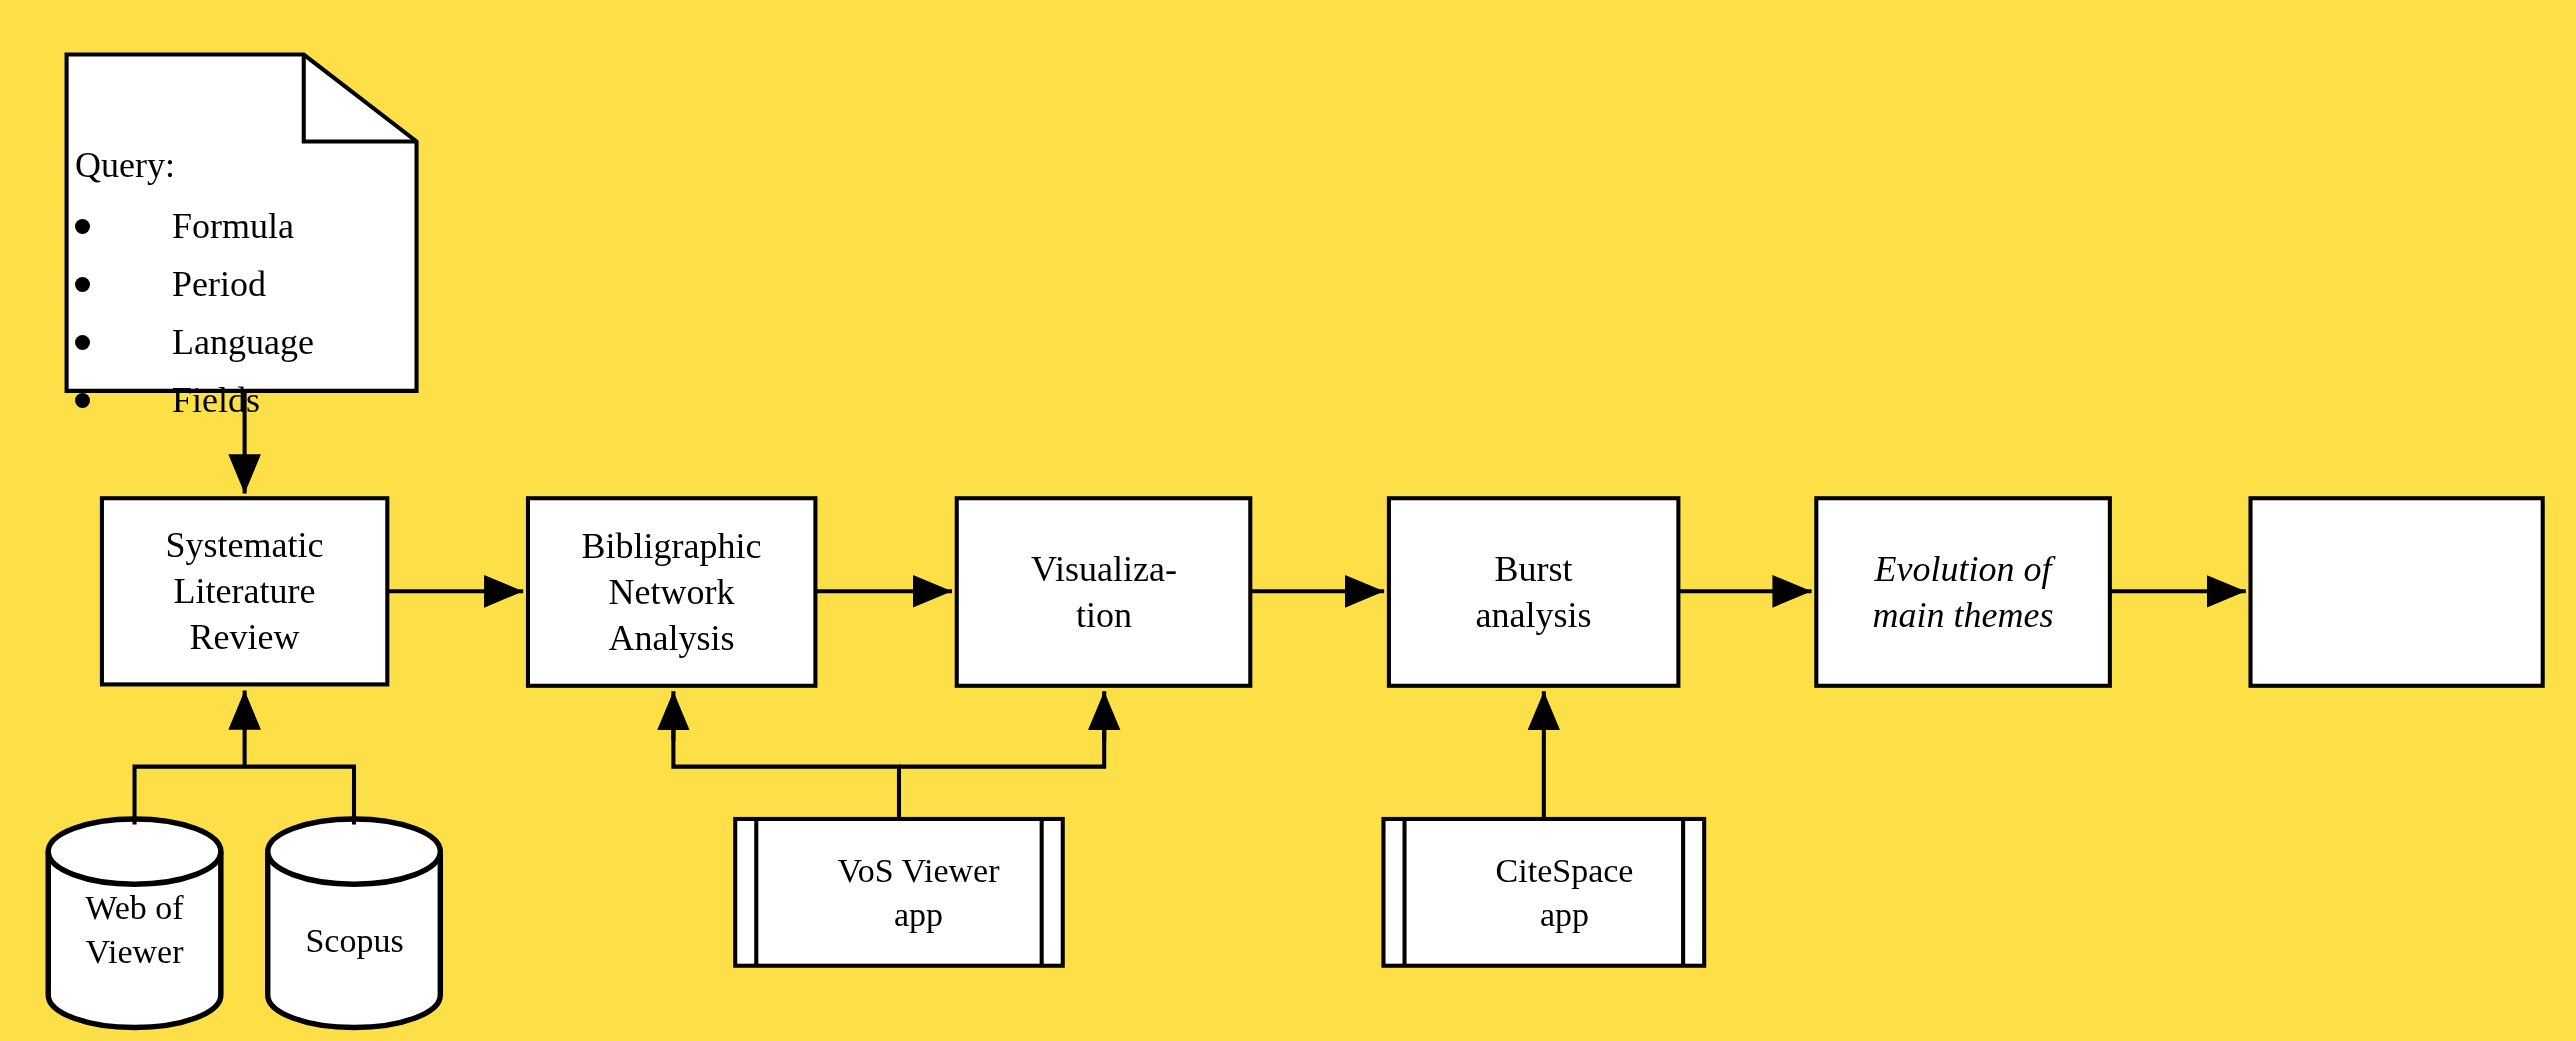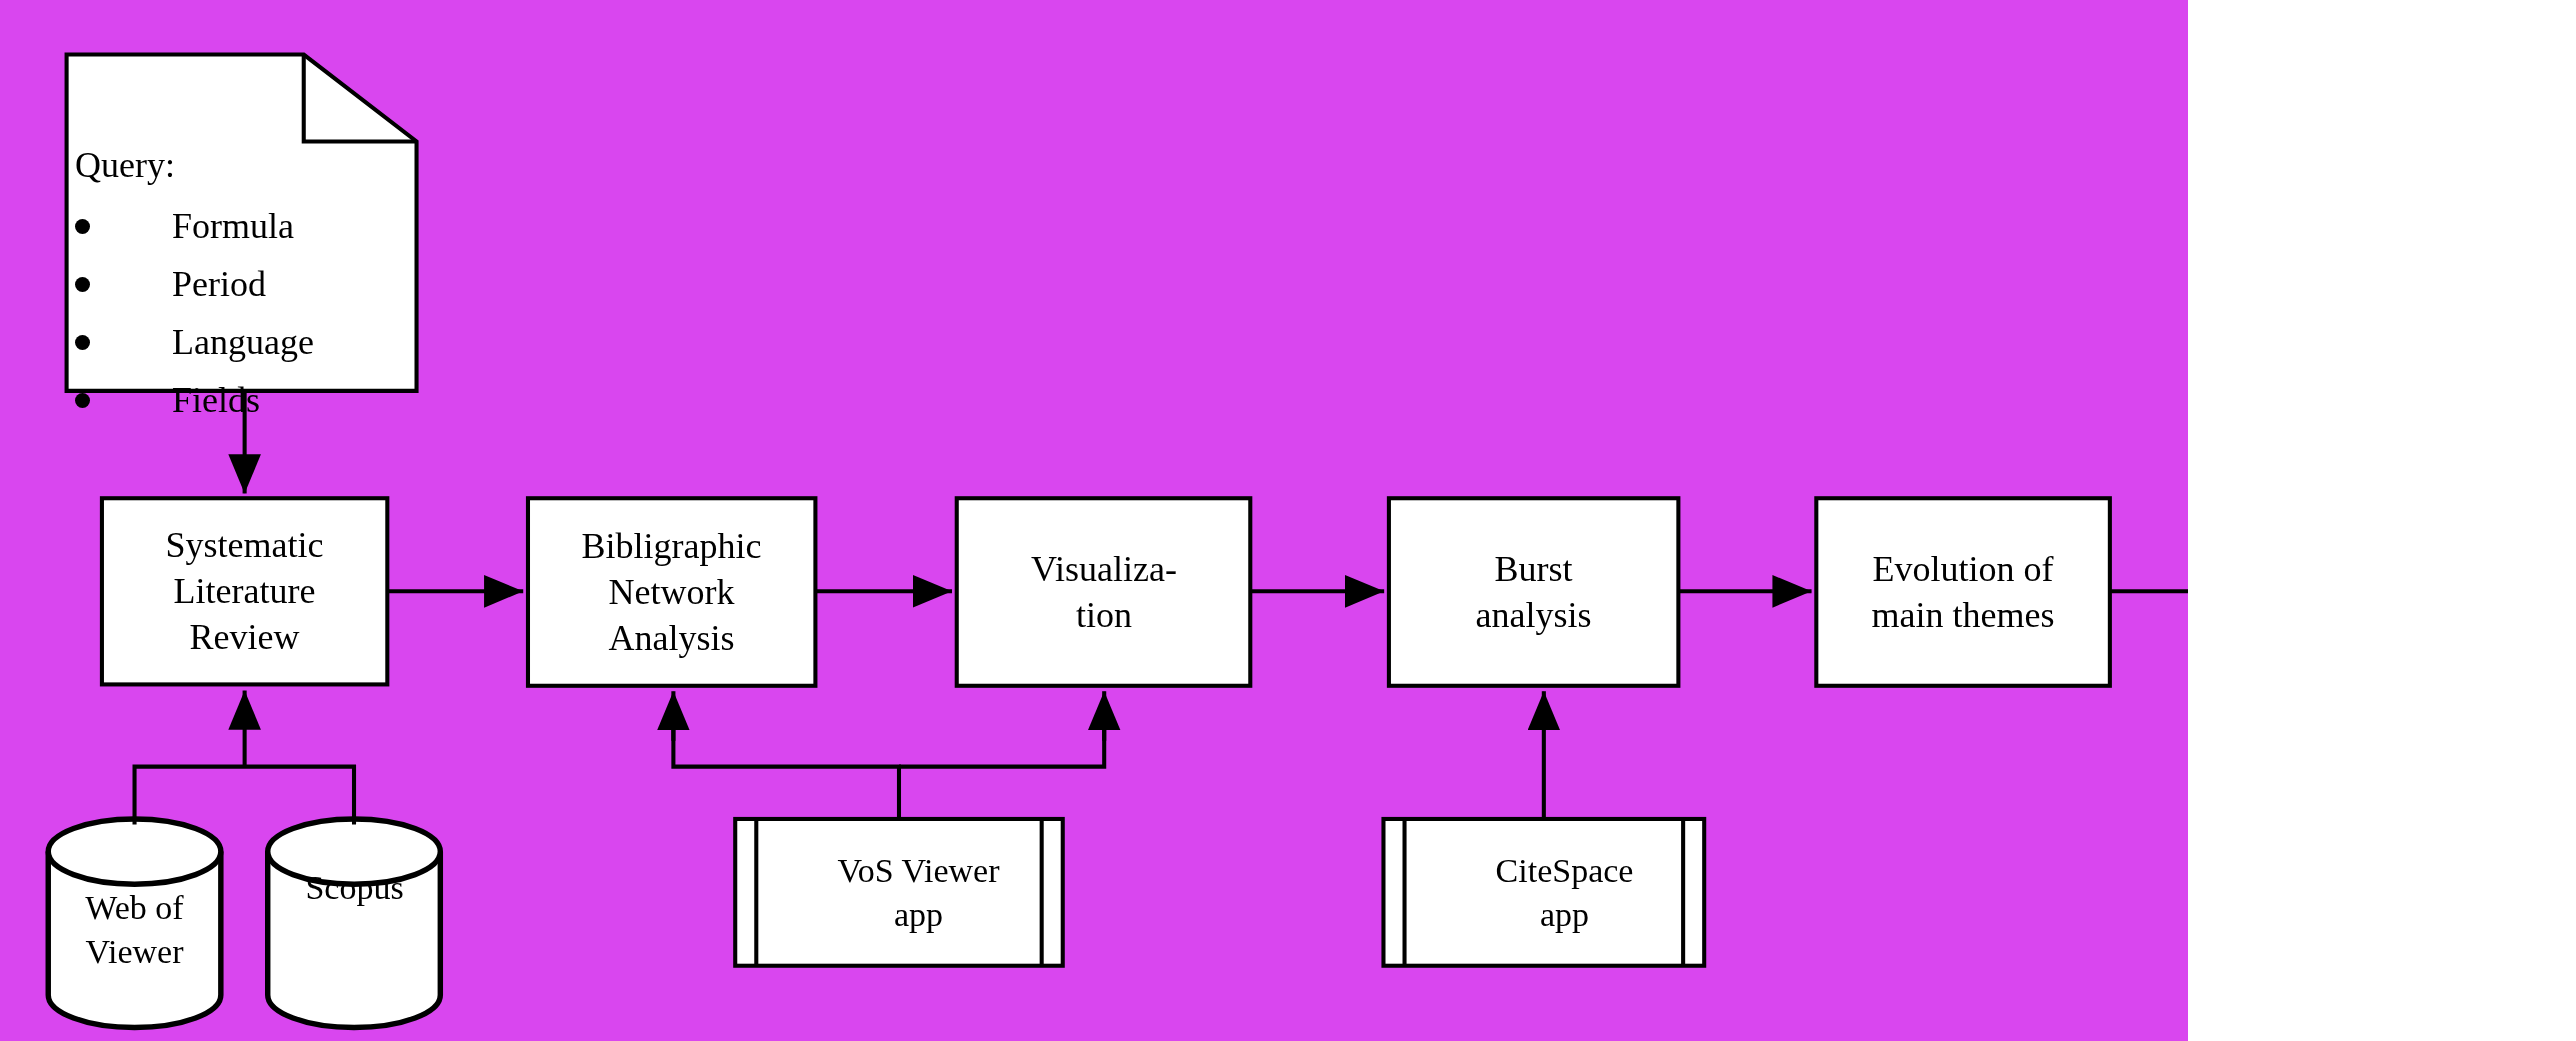--- a/index.html
+++ b/index.html
@@ -7,23 +7,23 @@
     margin: 0;
     padding: 0;
     background: #ffffff;
   }
   body {
     font-family: "Liberation Serif", "DejaVu Serif", serif;
     color: #000000;
   }
   #canvas {
     position: relative;
-    width: 2188px;
+    width: 2576px;
     height: 1042px;
-    background: #d946ef;
+    background: #fde047;
     overflow: hidden;
   }
   #canvas svg.layer {
     position: absolute;
     top: 0;
     left: 0;
     width: 2576px;
     height: 1042px;
   }
   
@@ -163,26 +163,26 @@
   <div class="lbl box-label" style="left:102px; top:498px; width:285px; height:186px;">Systematic
 Literature
 Review</div>
   <div class="lbl box-label" style="left:528px; top:498px; width:287px; height:188px;">Bibligraphic
 Network
 Analysis</div>
   <div class="lbl box-label" style="left:957px; top:498px; width:294px; height:188px;">Visualiza-
 tion</div>
   <div class="lbl box-label" style="left:1389px; top:498px; width:289px; height:188px;">Burst
 analysis</div>
-  <div class="lbl box-label" style="left:1816px; top:498px; width:294px; height:188px;">Evolution of
+  <div class="lbl box-label" style="left:1816px; top:498px; width:294px; height:188px;font-style:italic;">Evolution of
 main themes</div>
 
   <div class="lbl cyl-label" style="left:48px; top:858px; width:173px; height:143px;">Web of
 Viewer</div>
-  <div class="lbl cyl-label" style="left:268px; top:816px; width:173px; height:143px;text-align:right;">Scopus</div>
+  <div class="lbl cyl-label" style="left:268px; top:869px; width:173px; height:143px;text-align:right;">Scopus</div>
 
   <div class="lbl app-label" style="left:756px; top:819px; width:285px; height:147px;">VoS Viewer
 app</div>
   <div class="lbl app-label" style="left:1405px; top:819px; width:279px; height:147px;">CiteSpace
 app</div>
 
 </div>
 
 
 </body></html>

